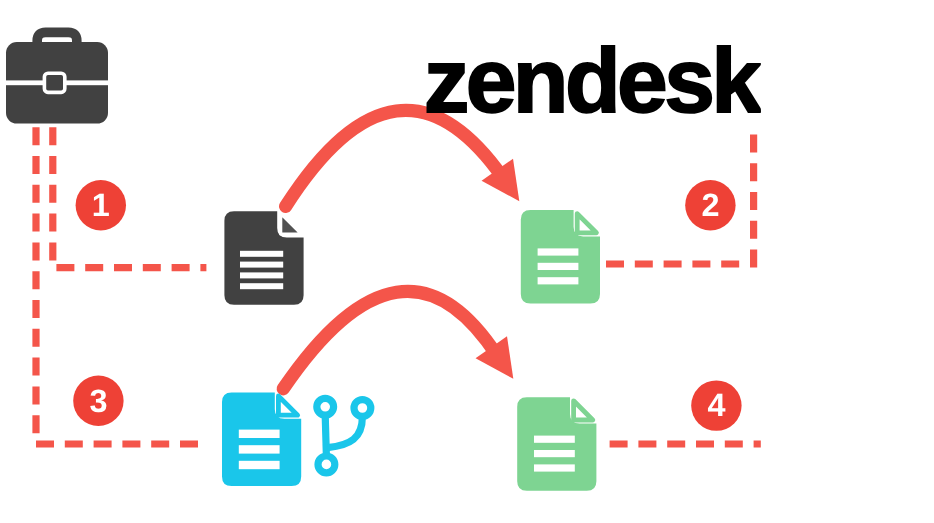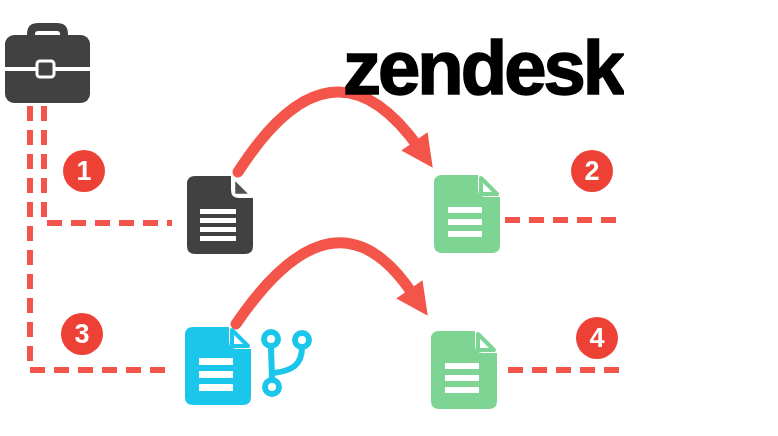--- a/index.html
+++ b/index.html
@@ -1,17 +1,17 @@
 <!DOCTYPE html>
 <html style="--background: #ffffff; --line-red: #f4554a; --badge-red: #ee4136; --badge-text: #ffffff; --icon-gray: #414141; --doc-green: #7ed492; --doc-cyan: #1ac6ea; --title-black: #000000;"><head>
 <meta charset="utf-8">
 <style>
   html,body{margin:0;padding:0;}
   body{font-family:"Liberation Sans","DejaVu Sans",sans-serif;background:#fff;}
-  #canvas{position:relative;width:624px;height:436px;background:var(--background,#fff);overflow:hidden;}
+  #canvas{position:relative;width:624px;height:436px;background:var(--background,#fff);overflow:hidden;padding-left:10px;}
   #scene{position:absolute;left:0;top:0;}
   .dash{stroke:var(--line-red,#f4554a);stroke-width:6;fill:none;stroke-dasharray:15 9;}
   .arrow{stroke:var(--line-red,#f4554a);stroke-width:11;fill:none;stroke-linecap:round;}
   .arrowhead{fill:var(--line-red,#f4554a);}
   .gray-fill{fill:var(--icon-gray,#414141);}
   .green-fill{fill:var(--doc-green,#7ed492);}
   .cyan-fill{fill:var(--doc-cyan,#1ac6ea);}
   .white-fill{fill:#ffffff;}
   .green-fold{fill:#ffffff;stroke:var(--doc-green,#7ed492);stroke-width:4;stroke-linejoin:round;}
   .cyan-fold{fill:#ffffff;stroke:var(--doc-cyan,#1ac6ea);stroke-width:4;stroke-linejoin:round;}

